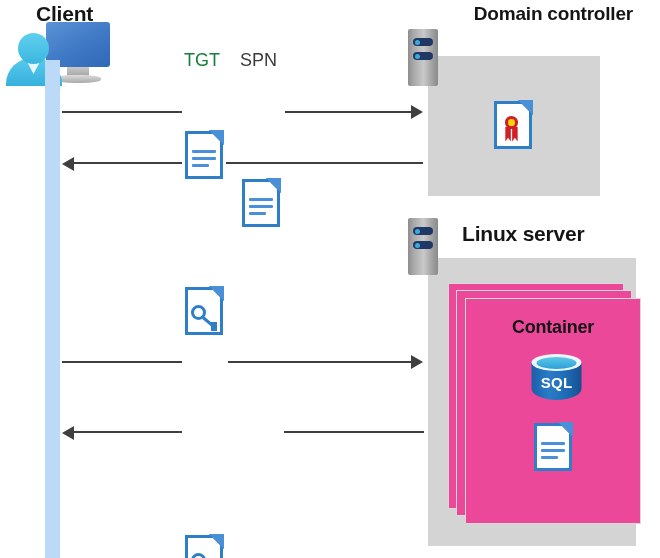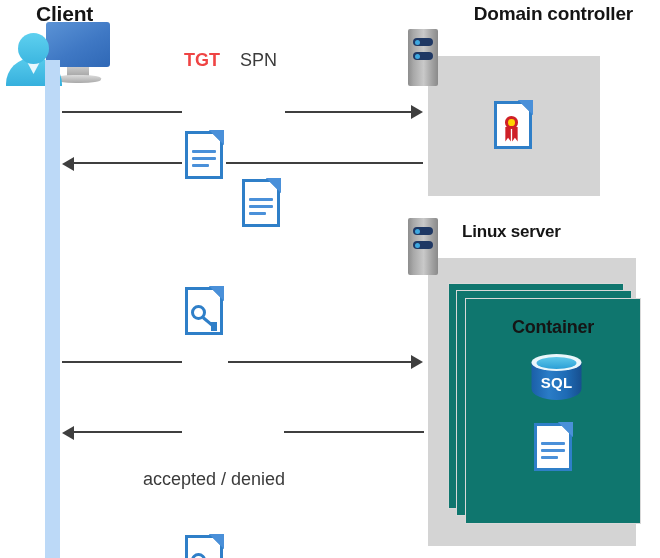--- a/index.html
+++ b/index.html
@@ -16,23 +16,23 @@
 
   
   .lbl-bold{
     font-weight:bold;
     color:#151515;
     letter-spacing:-0.2px;
     text-align:right;
   }
   .client-title{left:36px;top:2px;font-size:21px;}
   .dc-title{left:463px;top:2px;font-size:19px;line-height:24px;width:170px;}
-  .linux-title{left:462px;top:222px;font-size:17px;}
+  .linux-title{left:462px;top:222px;font-size:21px;}
   .container-title{left:0px;top:0px;width:100%;text-align:center;font-size:18px;}
-  .tgt-lbl{left:184px;top:50px;font-size:18px;color:#ef4444;font-weight:bold;}
+  .tgt-lbl{left:184px;top:50px;font-size:18px;color:#15803d;}
   .spn-lbl{left:240px;top:50px;font-size:18px;color:#3b3b3b;}
   .acc-lbl{left:143px;top:469px;font-size:18px;color:#3b3b3b;}
 
   
   .lifeline{left:45px;top:60px;width:15px;height:498px;background:#bcd9f7;}
 
   
   .panel{background:#d4d4d4;}
   .dc-panel{left:428px;top:56px;width:172px;height:140px;}
   .linux-panel{left:428px;top:258px;width:208px;height:288px;}
@@ -97,21 +97,21 @@
 
   
   .certglyph{position:absolute;left:22%;top:32%;width:56%;height:56%;}
   .certglyph .seal{position:absolute;left:12%;top:0;width:62%;height:48%;border-radius:50%;background:#ffd400;border:3px solid #cf2027;box-sizing:border-box;}
   .certglyph .rb{position:absolute;top:40%;width:26%;height:54%;background:#cf2027;}
   .certglyph .rb.l{left:14%;clip-path:polygon(0 0,100% 0,100% 100%,50% 74%,0 100%);}
   .certglyph .rb.r{left:46%;clip-path:polygon(0 0,100% 0,100% 100%,50% 74%,0 100%);}
 
   
   .card{
-    background:#0f766e;
+    background:#ec4899;
     border:1px solid #d9d9d9;
     box-sizing:border-box;
   }
   .card-back2{left:448px;top:283px;width:176px;height:226px;}
   .card-back1{left:456px;top:290px;width:176px;height:226px;}
   .card-front{left:465px;top:298px;width:176px;height:226px;}
 
   
   .sql{position:absolute;left:50%;transform:translateX(-50%);top:55px;width:43px;height:52px;}
   .sql .body{
@@ -284,15 +284,14 @@
     <div class="keyglyph">
       <div class="ring"></div>
 
     </div>
   </div>
 
   <div class="abs arrowhead ah-left" style="left:62px;top:426px;"></div>
   <div class="abs hline" style="left:74px;top:431px;width:108px;"></div>
   <div class="abs hline" style="left:284px;top:431px;width:140px;"></div>
 
-  <div class="abs acc-lbl">accepted / denied</div>
 
 </div>
 
 </body></html>

